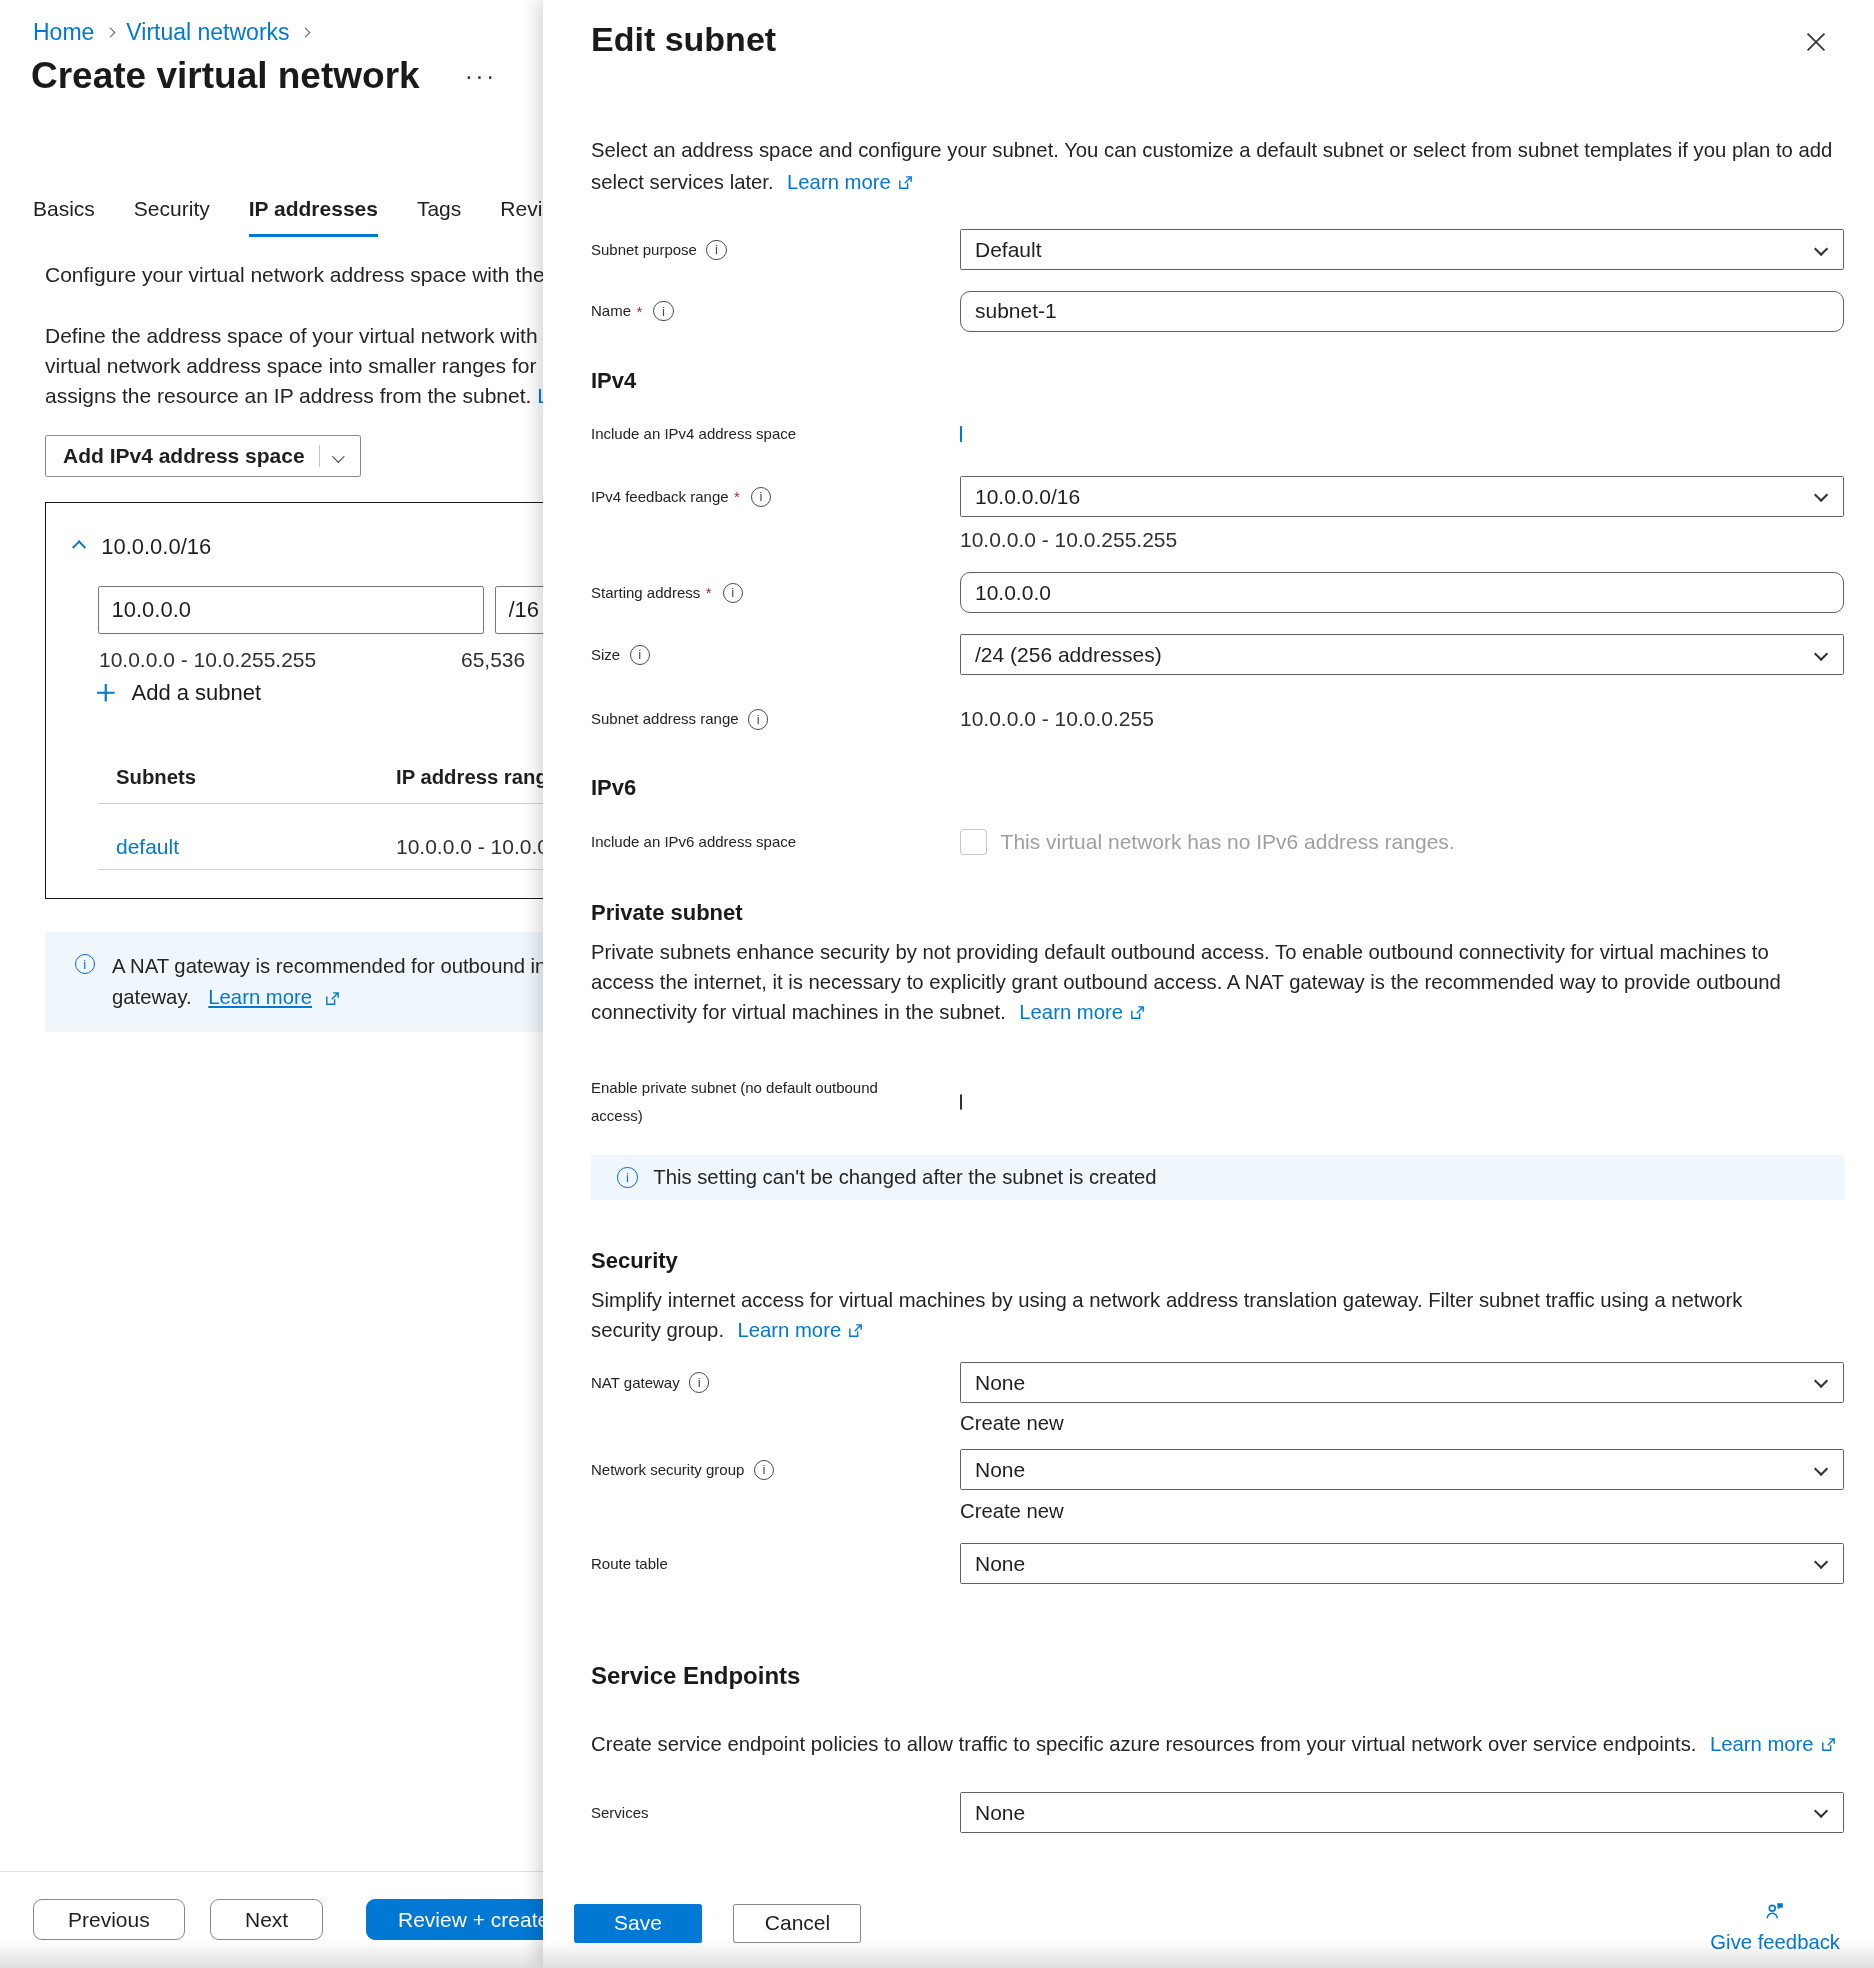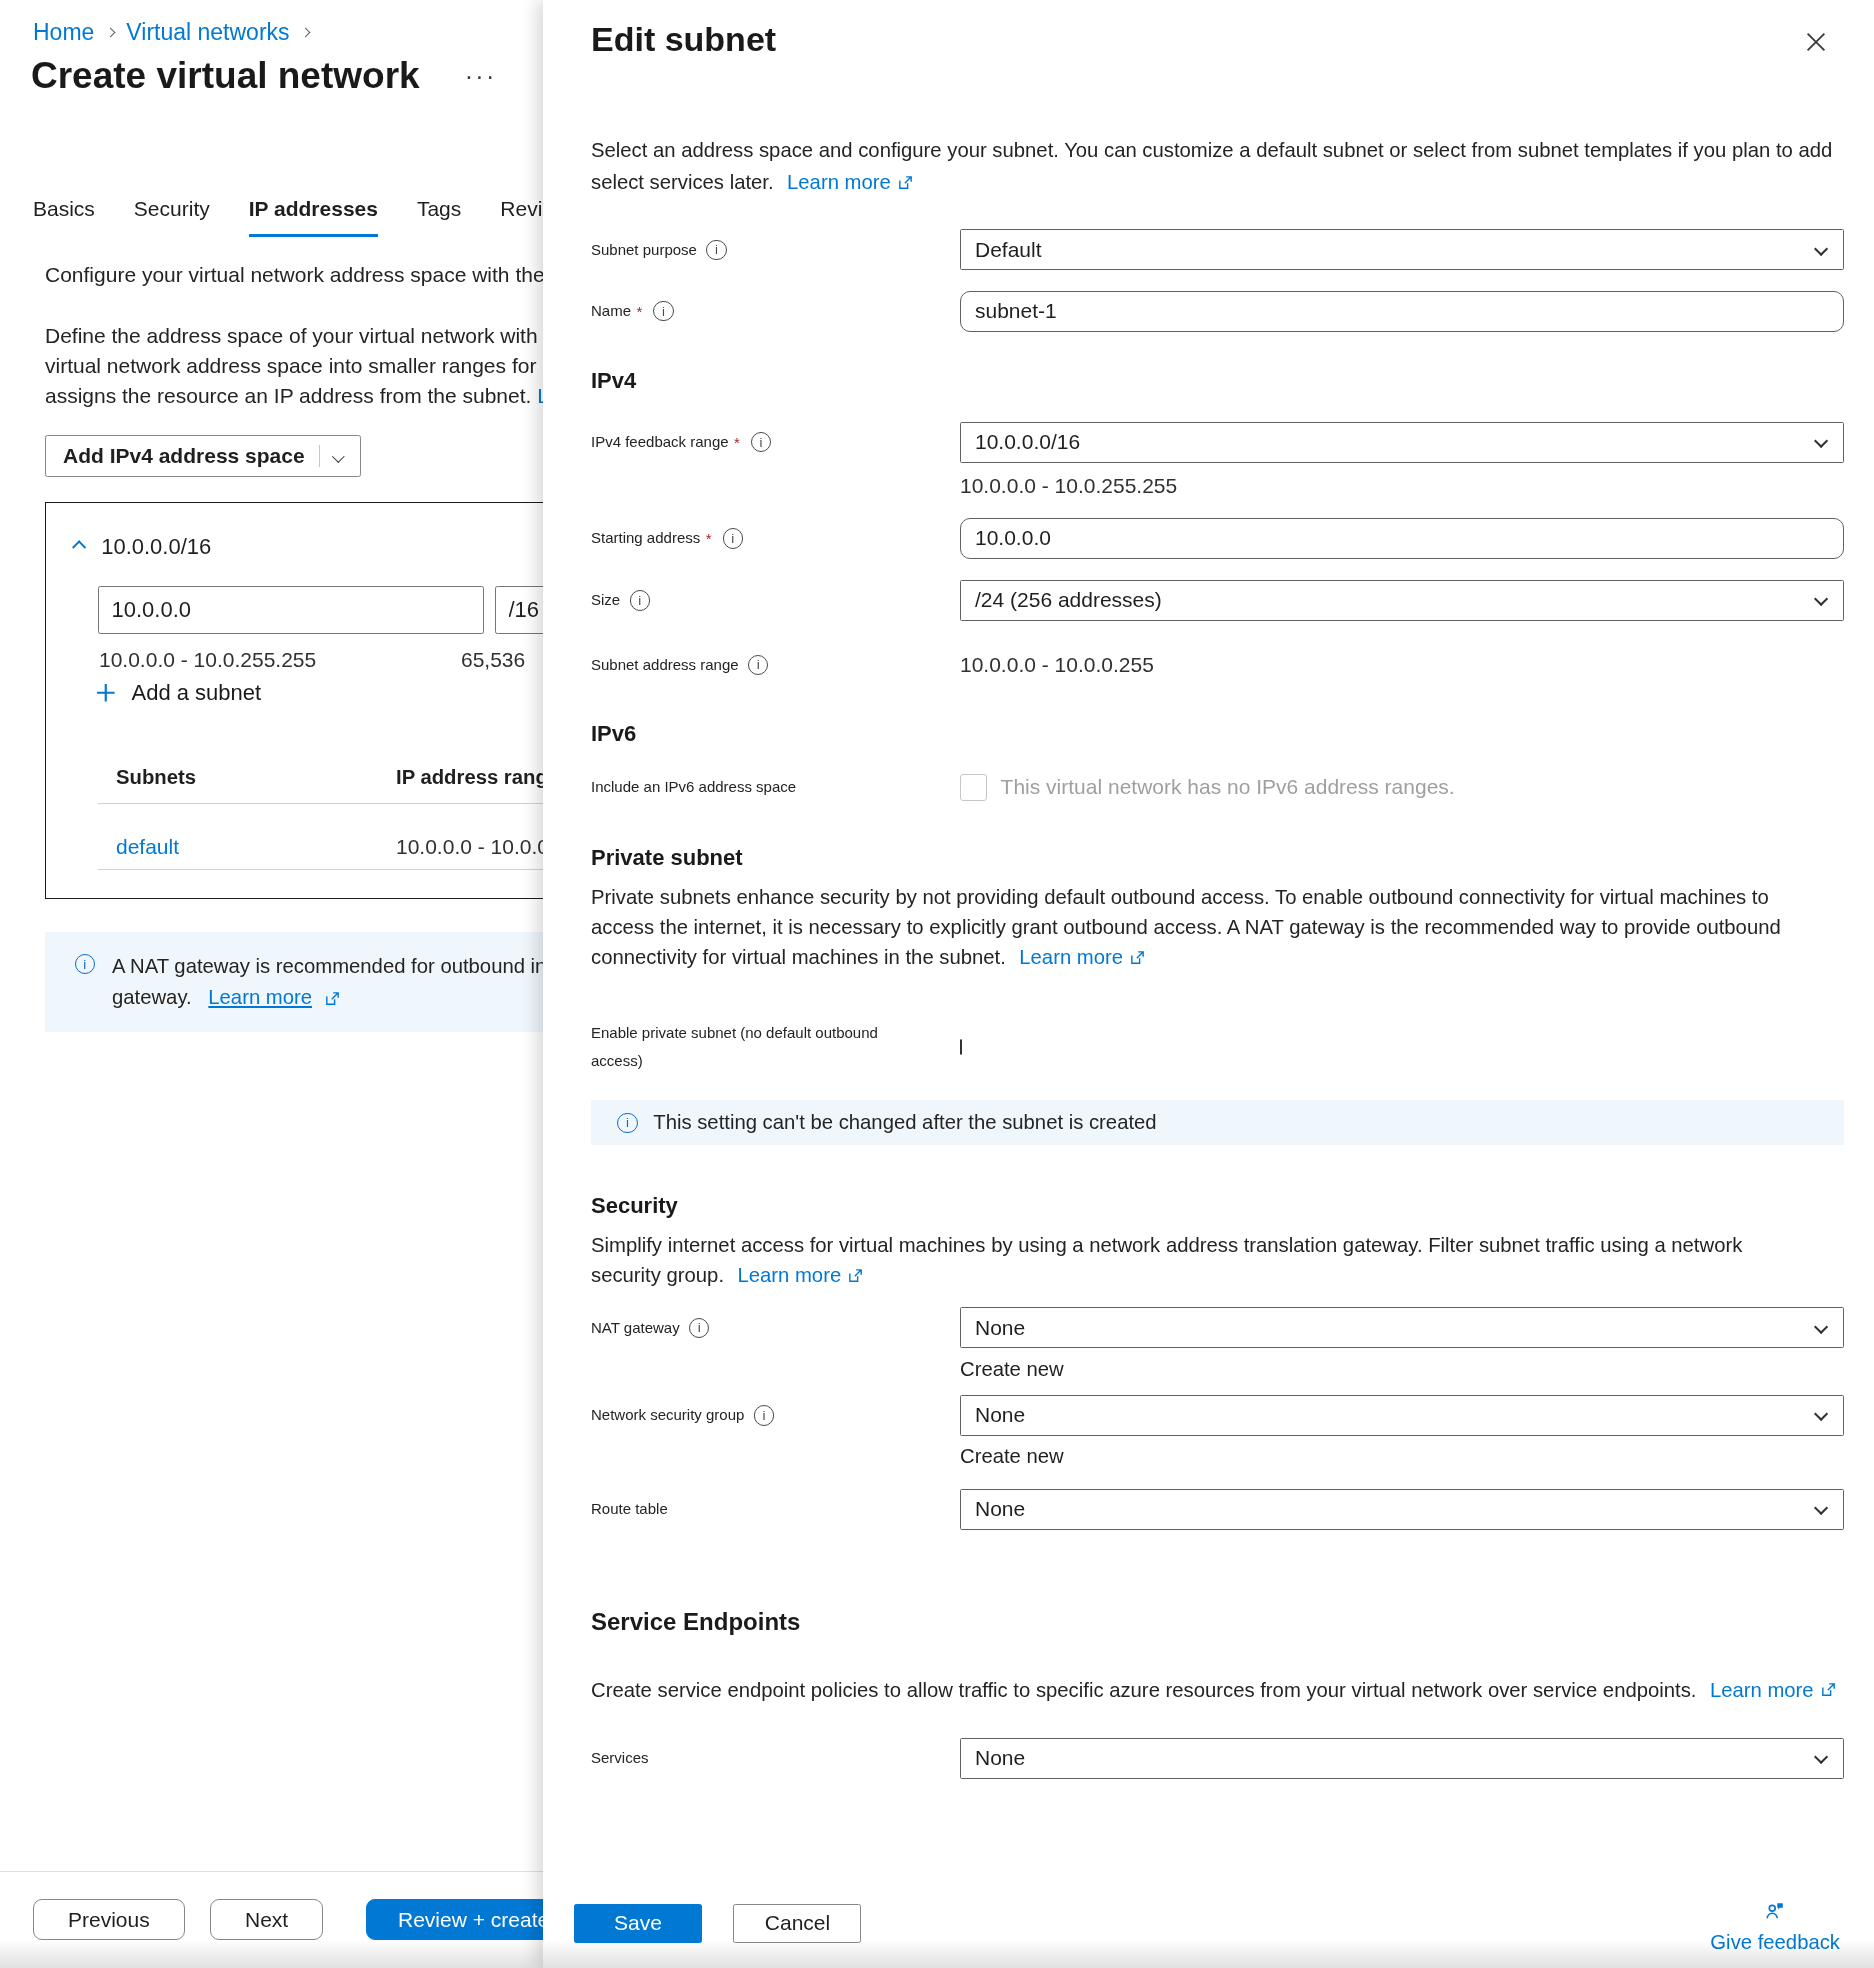--- a/index.html
+++ b/index.html
@@ -267,20 +267,26 @@
     <div class="flabel">
       <span class="lt">Name</span>
       <span class="req"></span>
       <span class="iinfo"></span>
     </div>
     <input class="txt-input" readonly="" value="subnet-1" style="">
   </div>
 
   <div class="sect-h" style="margin-top:36px;">IPv4</div>
 
+  <div class="frow" style="margin-top:26.6px;">
+    <div class="flabel">
+        <span class="lt">Include an IPv4 address space</span>
+      </div>
+    <div><span class="checkbox checked"></span></div>
+  </div>
 
   <div class="frow" style="margin-top:28px;">
     <div class="flabel">
       <span class="lt">IPv4 feedback range</span>
       <span class="req"></span>
       <span class="iinfo"></span>
     </div>
     <div class="dd">
       <span>10.0.0.0/16</span>
       <span class="chev down"></span>

